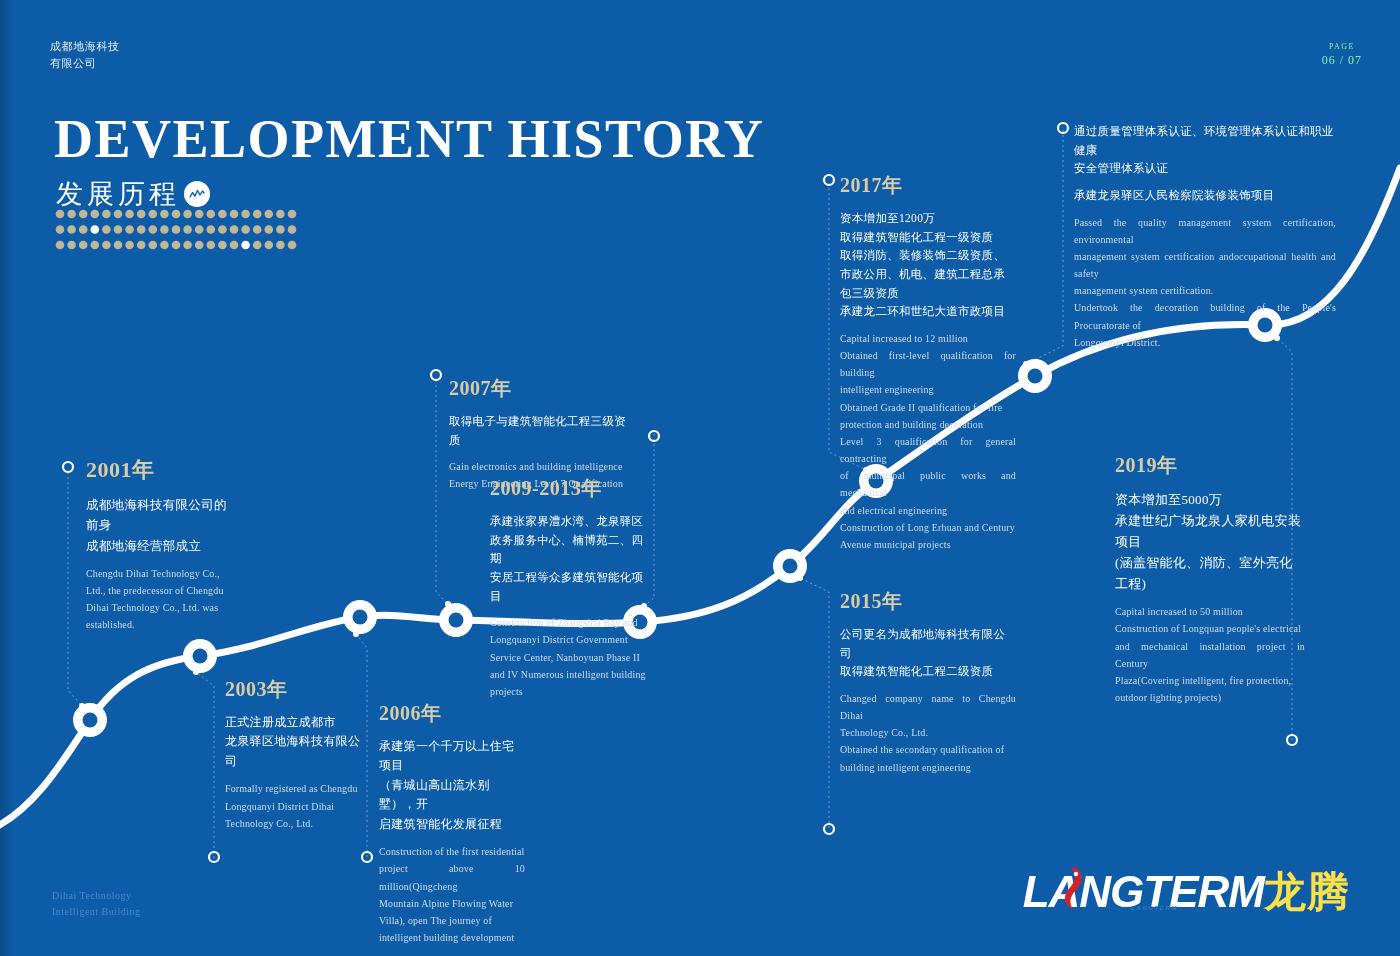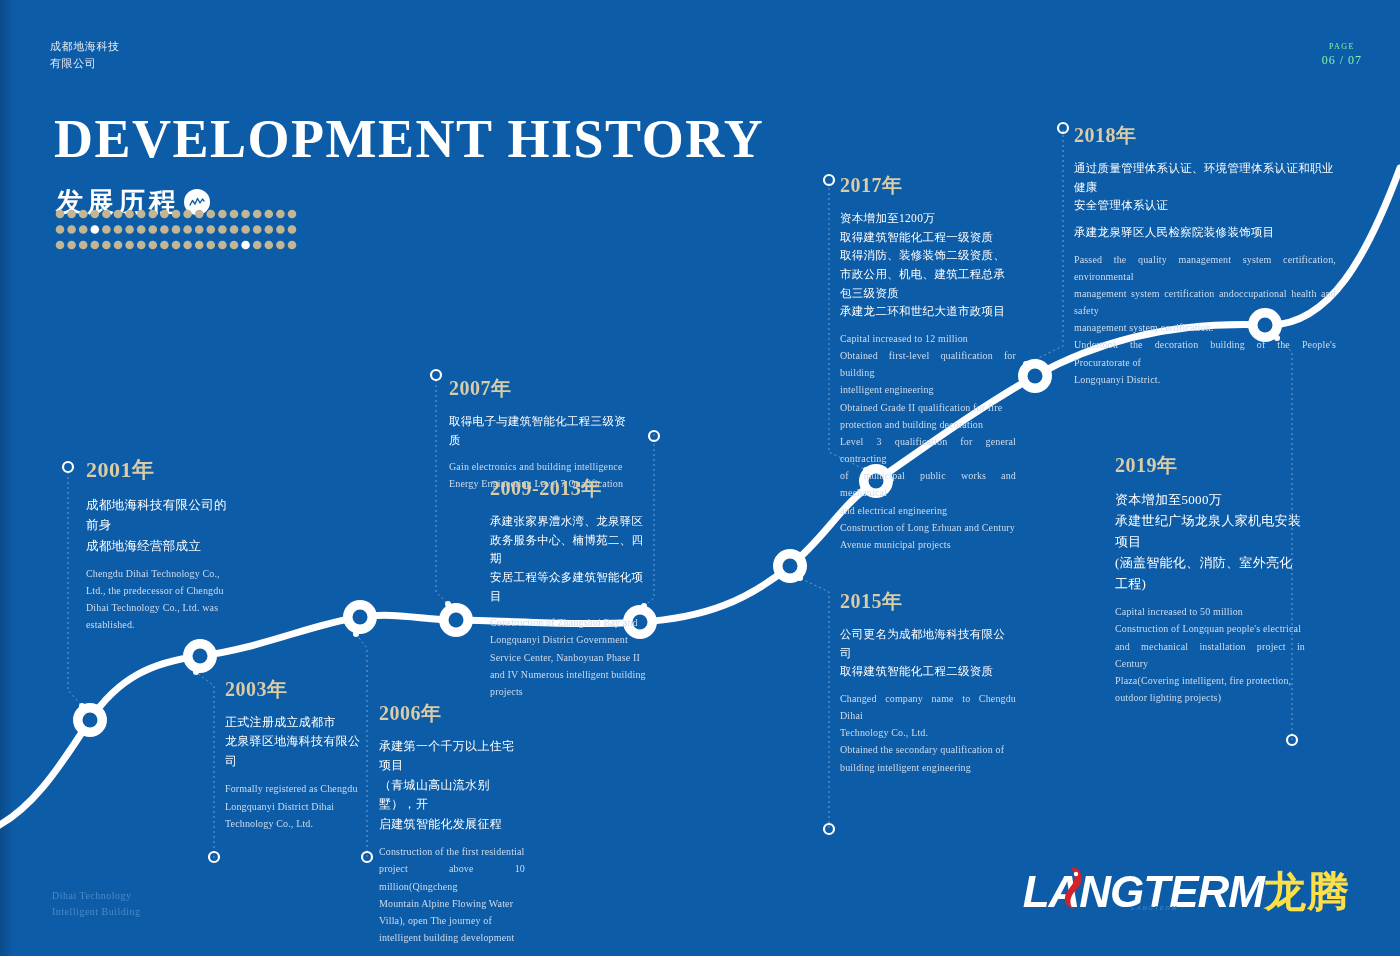--- a/index.html
+++ b/index.html
@@ -34,22 +34,22 @@
   .pagenum .lbl { font-size:8px; letter-spacing:1.4px; display:block; }
   .pagenum .val { font-size:12px; letter-spacing:1px; display:block; margin-top:2px; }
 
   .title-en {
     position:absolute; left:54px; top:108px;
     font-family:"Liberation Serif", serif;
     font-weight:bold; font-size:54px; letter-spacing:1.5px;
     color:#ffffff; white-space:nowrap;
   }
   .title-cn-row {
-    position:absolute; left:56px; top:184px;
-    display:flex; align-items:center; gap:4px;font-weight:bold;
+    position:absolute; left:56px; top:176px;
+    display:flex; align-items:center; gap:4px;
   }
   .title-cn {
     font-family:"Liberation Serif", serif;
     font-size:27px; letter-spacing:4px; color:#ffffff;
   }
   .title-badge {
     width:26px; height:26px; border-radius:50%;
     background:#ffffff; display:flex; align-items:center; justify-content:center;
   }
   .title-badge svg { display:block; }
@@ -383,21 +383,20 @@
       <span class="ln">protection and building decoration</span>
       <span class="ln">Level 3 qualification for general contracting</span>
       <span class="ln">of municipal public works and mechanical</span>
       <span class="ln">and electrical engineering</span>
       <span class="ln">Construction of Long Erhuan and Century</span>
       <span class="ln">Avenue municipal projects</span>
     </div>
   </div>
 
   <div class="entry small" style="left:1074px; top:122px; width:262px;">
-    <div class="yr">2018年</div>
     <div class="cn" style="font-size:11.5px">
       <span class="ln">通过质量管理体系认证、环境管理体系认证和职业健康</span>
       <span class="ln">安全管理体系认证</span>
       <span class="ln" style="margin-top:8px">承建龙泉驿区人民检察院装修装饰项目</span>
     </div>
     <div class="en">
       <span class="ln">Passed the quality management system certification, environmental</span>
       <span class="ln">management system certification andoccupational health and safety</span>
       <span class="ln">management system certification.</span>
       <span class="ln">Undertook the decoration building of the People's Procuratorate of</span>

